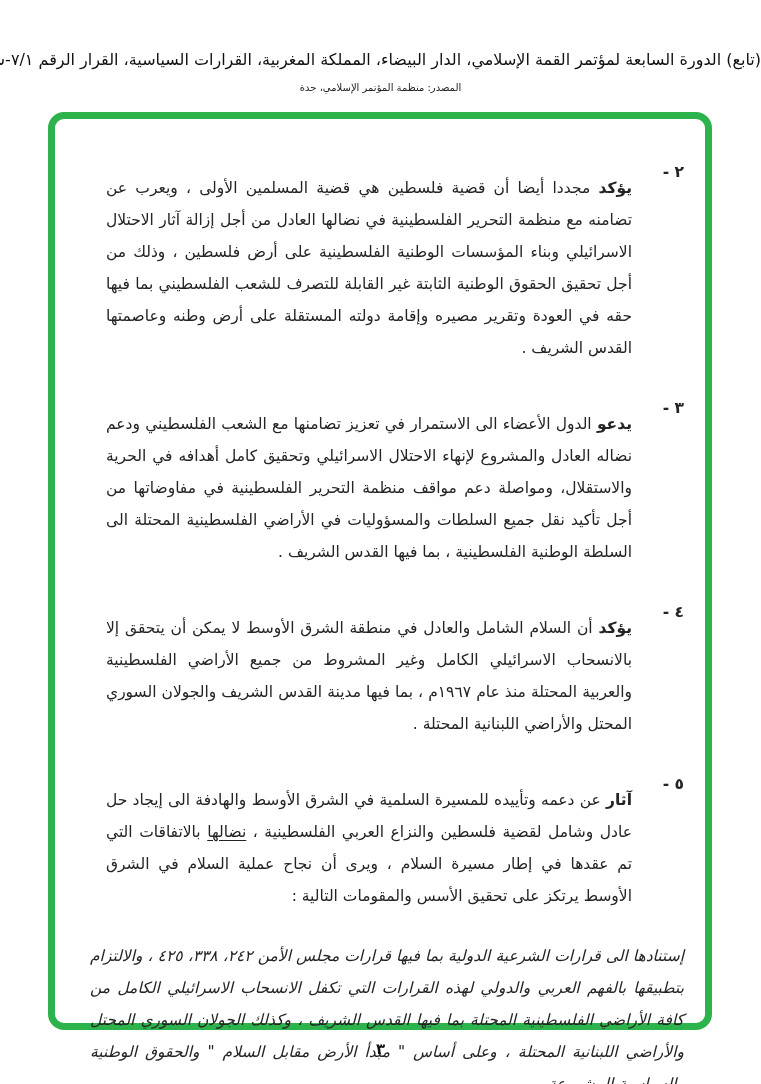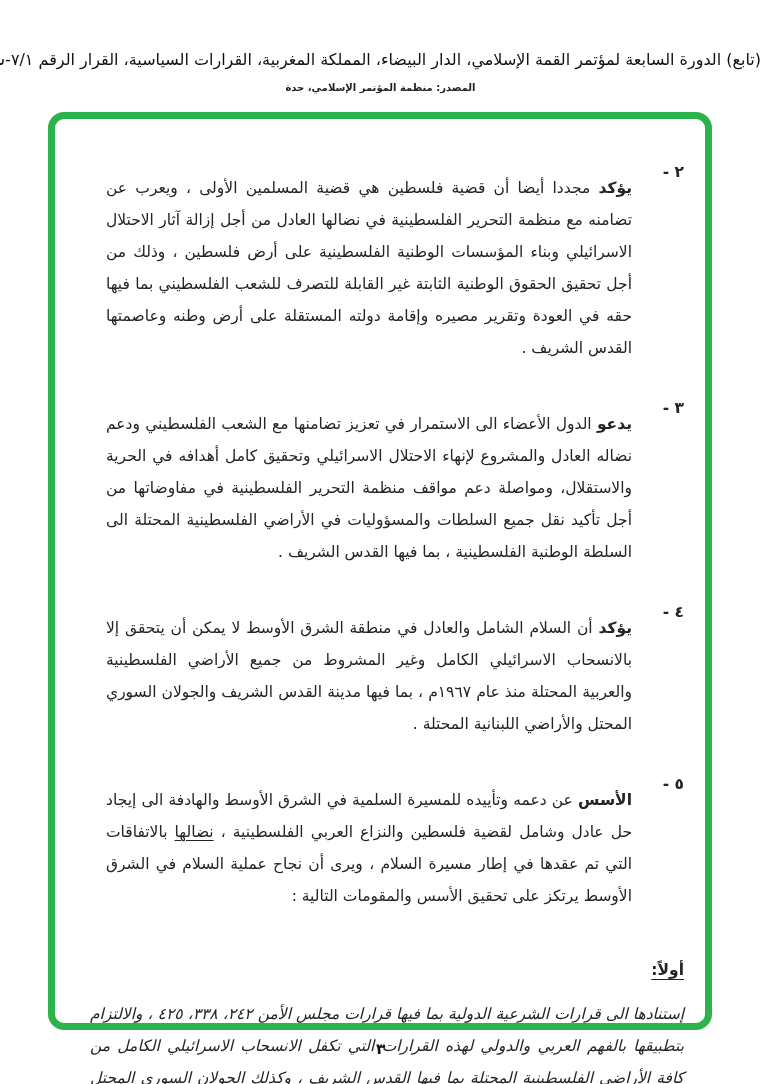--- a/index.html
+++ b/index.html
@@ -20,21 +20,21 @@
   .hdr-line1{
     font-size:16px;
     font-weight:400;
     color:#111;
     white-space:nowrap;
     letter-spacing:0;
   }
   .hdr-line2{
     margin-top:13px;
     font-size:10px;
-    font-weight:700;
+    font-weight:400;
     color:#222;
   }
   
   .hl-box{
     position:absolute;
     left:48px;top:112px;
     width:664px;height:918px;
     border:7px solid #2cb34c;
     border-radius:16px;
     box-sizing:border-box;
@@ -112,22 +112,21 @@
     <p class="itext"><span class="lead">يدعو</span> <span>الدول الأعضاء الى الاستمرار في تعزيز تضامنها مع الشعب الفلسطيني ودعم نضاله العادل والمشروع لإنهاء الاحتلال الاسرائيلي وتحقيق كامل أهدافه في الحرية والاستقلال، ومواصلة دعم مواقف منظمة التحرير الفلسطينية في مفاوضاتها من أجل تأكيد نقل جميع السلطات والمسؤوليات في الأراضي الفلسطينية المحتلة الى السلطة الوطنية الفلسطينية ، بما فيها القدس الشريف .</span></p>
   </div>
 
   <div class="item">
     <span class="marker">٤ -</span>
     <p class="itext"><span class="lead">يؤكد</span> <span>أن السلام الشامل والعادل في منطقة الشرق الأوسط لا يمكن أن يتحقق إلا بالانسحاب الاسرائيلي الكامل وغير المشروط من جميع الأراضي الفلسطينية والعربية المحتلة منذ عام ١٩٦٧م ، بما فيها مدينة القدس الشريف والجولان السوري المحتل والأراضي اللبنانية المحتلة .</span></p>
   </div>
 
   <div class="item">
     <span class="marker">٥ -</span>
-    <p class="itext"><span class="lead">الأسس</span> <span>عن دعمه وتأييده للمسيرة السلمية في الشرق الأوسط والهادفة الى إيجاد حل عادل وشامل لقضية فلسطين والنزاع العربي الفلسطينية ، </span><u>نضالها</u><span> بالاتفاقات التي تم عقدها في إطار مسيرة السلام ، ويرى أن نجاح عملية السلام في الشرق الأوسط يرتكز على تحقيق الأسس والمقومات التالية :</span></p>
+    <p class="itext"><span class="lead">آثار</span> <span>عن دعمه وتأييده للمسيرة السلمية في الشرق الأوسط والهادفة الى إيجاد حل عادل وشامل لقضية فلسطين والنزاع العربي الفلسطينية ، </span><u>نضالها</u><span> بالاتفاقات التي تم عقدها في إطار مسيرة السلام ، ويرى أن نجاح عملية السلام في الشرق الأوسط يرتكز على تحقيق الأسس والمقومات التالية :</span></p>
   </div>
 
-  <div class="section-title"><u>أولاً:</u></div>
 
   <p class="section-par">إستنادها الى قرارات الشرعية الدولية بما فيها قرارات مجلس الأمن ٢٤٢، ٣٣٨، ٤٢٥ ، والالتزام بتطبيقها بالفهم العربي والدولي لهذه القرارات التي تكفل الانسحاب الاسرائيلي الكامل من كافة الأراضي الفلسطينية المحتلة بما فيها القدس الشريف ، وكذلك الجولان السوري المحتل والأراضي اللبنانية المحتلة ، وعلى أساس " مبدأ الأرض مقابل السلام " والحقوق الوطنية والسياسية المشروعة</p>
 
 </div>
 
 <div class="pagenum">٣</div>
 
 </body></html>

